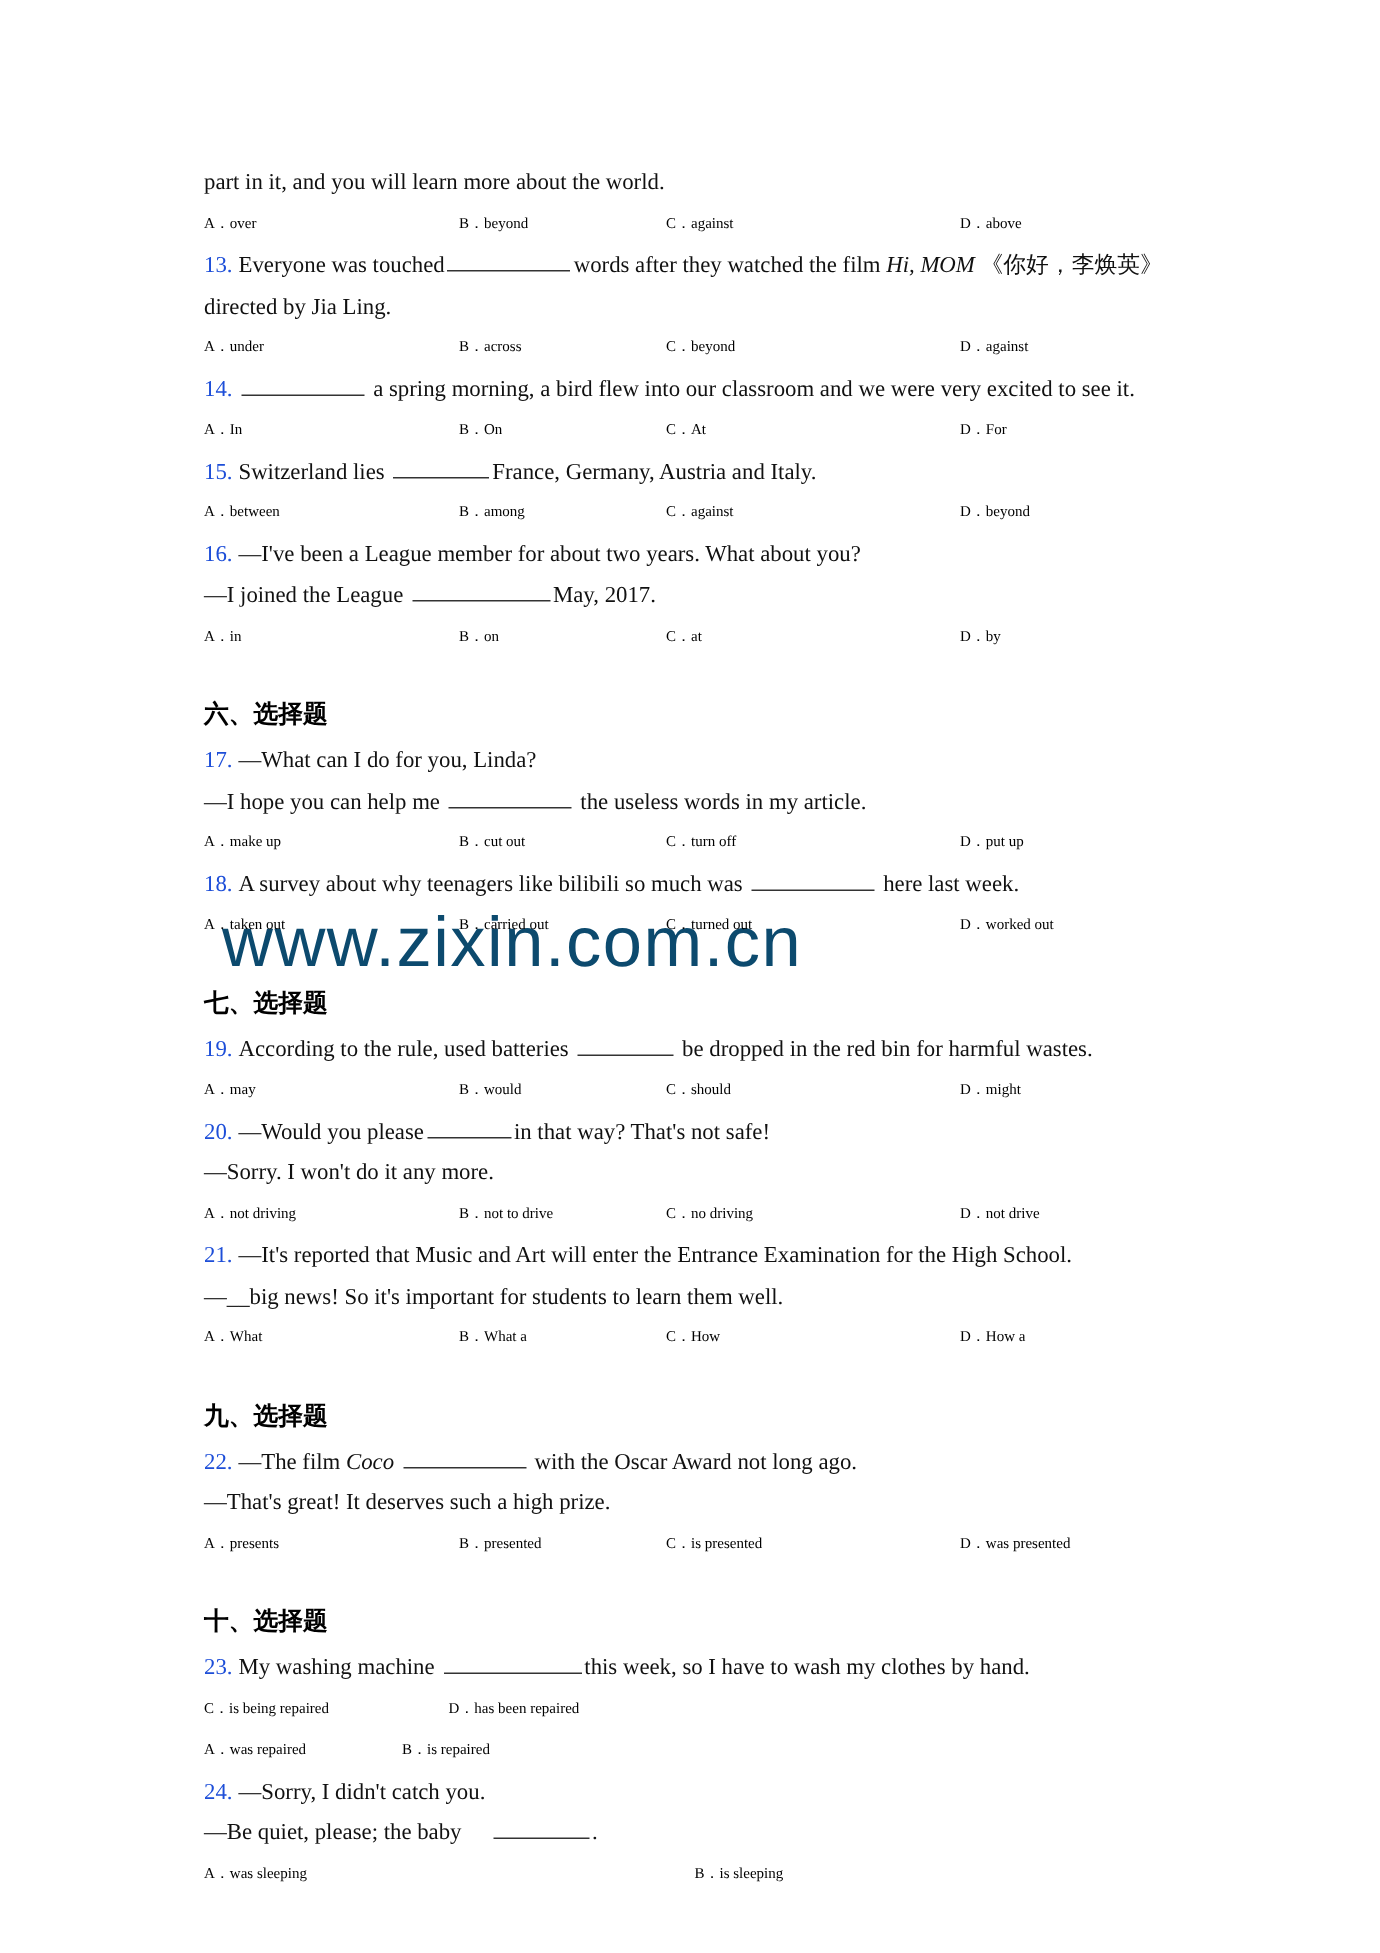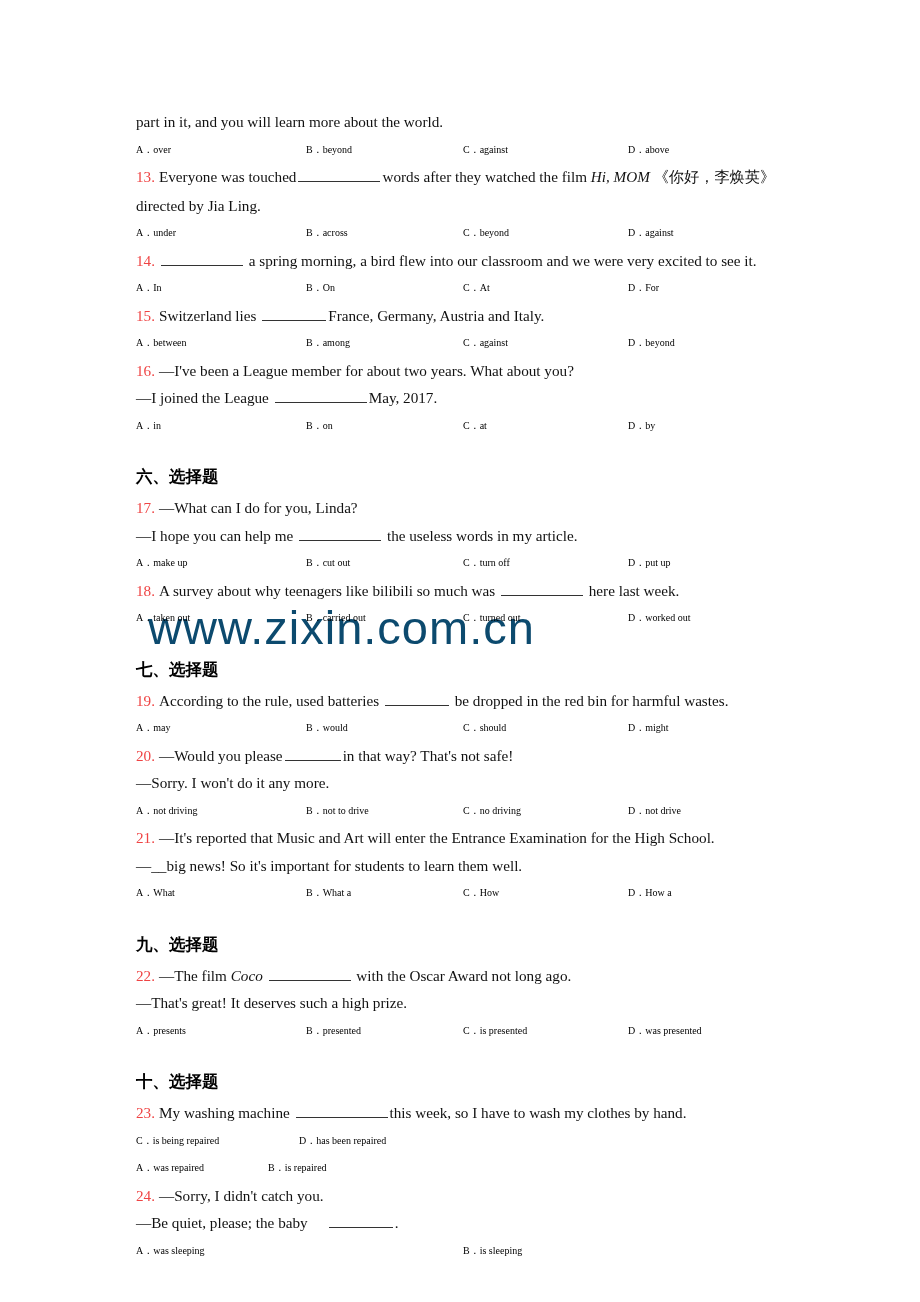--- a/index.html
+++ b/index.html
@@ -50,21 +50,21 @@
 
   .line {
     font-size: 15.2px;
     line-height: 27.5px;
     white-space: nowrap;
     color: #111111;
   }
   .line.wrap { white-space: normal; }
 
   .qnum {
-    color: #ef4444;
+    color: #1d4ed8;
     font-size: 15.2px;
   }
 
   .section-head {
     font-family: "DejaVu Sans", "Liberation Sans", sans-serif;
     font-size: 16.5px;
     font-weight: bold;
     line-height: 34px;
     margin-top: 21px;
     color: #000;
@@ -92,22 +92,22 @@
     height: 27.5px;
     font-size: 10px;
     line-height: 27.5px;
   }
   .opts > span {
     position: absolute;
     white-space: nowrap;
   }
   .oc0 { left: 0px; }
   .oc1 { left: 170px; }
-  .oc2 { left: 327px; }
-  .oc3 { left: 492px; }
+  .oc2 { left: 308px; }
+  .oc3 { left: 504px; }
   
   .oc1w { left: 327px; }
   
   .opts.pair > span.p1 { left: 0px; }
   .opts.pair > span.p2 { left: 132px; }
 
   .sep { display: inline-block; width: 4px; }
 </style>
 </head>
 <body>

